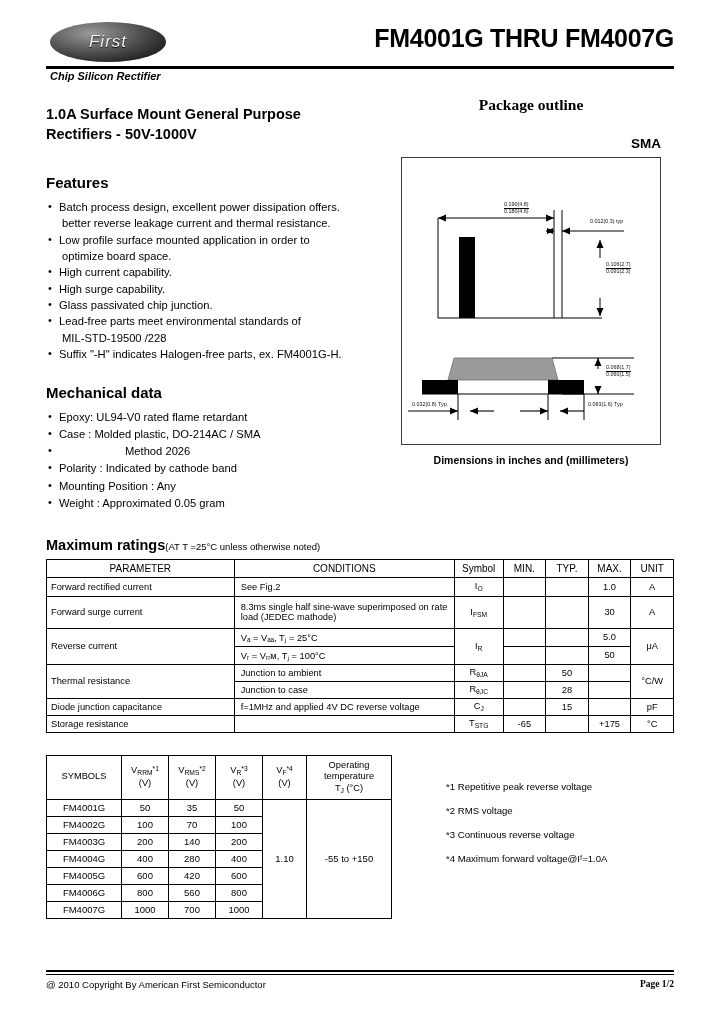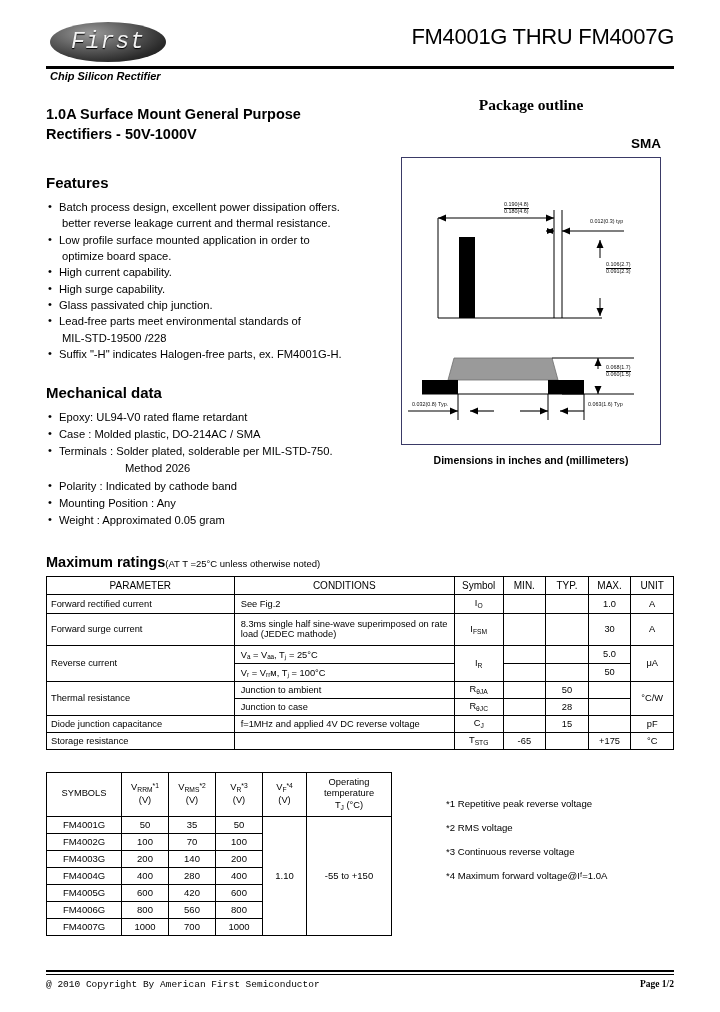--- a/index.html
+++ b/index.html
@@ -17,27 +17,27 @@
   
   .header { position: relative; height: 78px; }
   .logo {
     position: absolute; left: 4px; top: 22px;
     width: 116px; height: 40px;
     border-radius: 50%;
     background: radial-gradient(ellipse at 35% 28%, #9a9a9a 0%, #5e5e5e 38%, #2b2b2b 72%, #111 100%);
     display: flex; align-items: center; justify-content: center;
   }
   .logo-text {
-    font-family: Liberation Mono, monospace;
-    font-style: italic; font-size: 23px; color: #f2f2f2;
+    font-family: Liberation Sans, sans-serif;
+    font-style: italic; font-size: 17px; color: #f2f2f2;
     letter-spacing: 1px; text-shadow: 0 1px 1px #000; text-align: center;
   }
   .part-title {
     position: absolute; right: 0px; top: 24px;
-    font-size: 22px; font-weight: normal; letter-spacing: -0.3px;
+    font-size: 25px; font-weight: bold; letter-spacing: -0.3px;
     white-space: nowrap;
   }
   .hrule-top { position: absolute; left: 0; right: 0; top: 66px; border-top: 3px solid #000; }
   .subtitle-left {
     position: absolute; left: 4px; top: 70px;
     font-size: 11px; font-style: italic; font-weight: bold;
     font-family: "Liberation Sans", sans-serif;
   }
 
   
@@ -88,21 +88,21 @@
   }
   table.symtab td.hdr { font-size: 9.3px; padding: 4px 1px; height: 44px; line-height: 1.25; }
   .notes { position: absolute; left: 400px; top: 26px; width: 290px; }
   .notes div { font-size: 9.6px; margin-bottom: 13px; white-space: nowrap; }
 
   
   .footer { position: absolute; left: 46px; right: 46px; bottom: 22px; }
   .footer .rule1 { border-top: 2.5px solid #000; }
   .footer .rule2 { border-top: 1px solid #000; margin-top: 2px; }
   .footer .frow { display: flex; justify-content: space-between; margin-top: 4px; }
-  .footer .fl { font-size: 9.5px; font-family: Liberation Mono, monospace; }
+  .footer .fl { font-size: 9.5px; font-family: Liberation Sans, sans-serif; }
   .footer .fr { font-size: 9.5px; font-family: "Liberation Serif", serif; font-weight: bold; }
 </style>
 </head>
 <body>
 
 <div class="page">
 
   <div class="header">
     <div class="logo">
       <span class="logo-text">First</span>
@@ -129,21 +129,21 @@
         <li><span>Glass passivated chip junction.</span></li>
         <li><span>Lead-free parts meet environmental standards of</span><span class="cont">MIL-STD-19500 /228</span></li>
         <li><span>Suffix "-H" indicates Halogen-free parts, ex. FM4001G-H.</span></li>
       </ul>
 
       <div class="mech">
         <h3 class="section">Mechanical data</h3>
         <ul class="bullets">
           <li><span>Epoxy: UL94-V0 rated flame retardant</span></li>
           <li><span>Case : Molded plastic, DO-214AC / SMA</span></li>
-          <li><span>Terminals : Solder plated, solderable per MIL-STD-750.</span><span class="indent-line">Method 2026</span></li>
+          <li><span class="indent-line">Method 2026</span></li>
           <li><span>Polarity : Indicated by cathode band</span></li>
           <li><span>Mounting Position : Any</span></li>
           <li><span>Weight : Approximated   0.05 gram</span></li>
         </ul>
       </div>
     </div>
 
     <div class="col-right">
       <div class="pkg-title">Package outline</div>
       <div class="pkg-sma">SMA</div>

